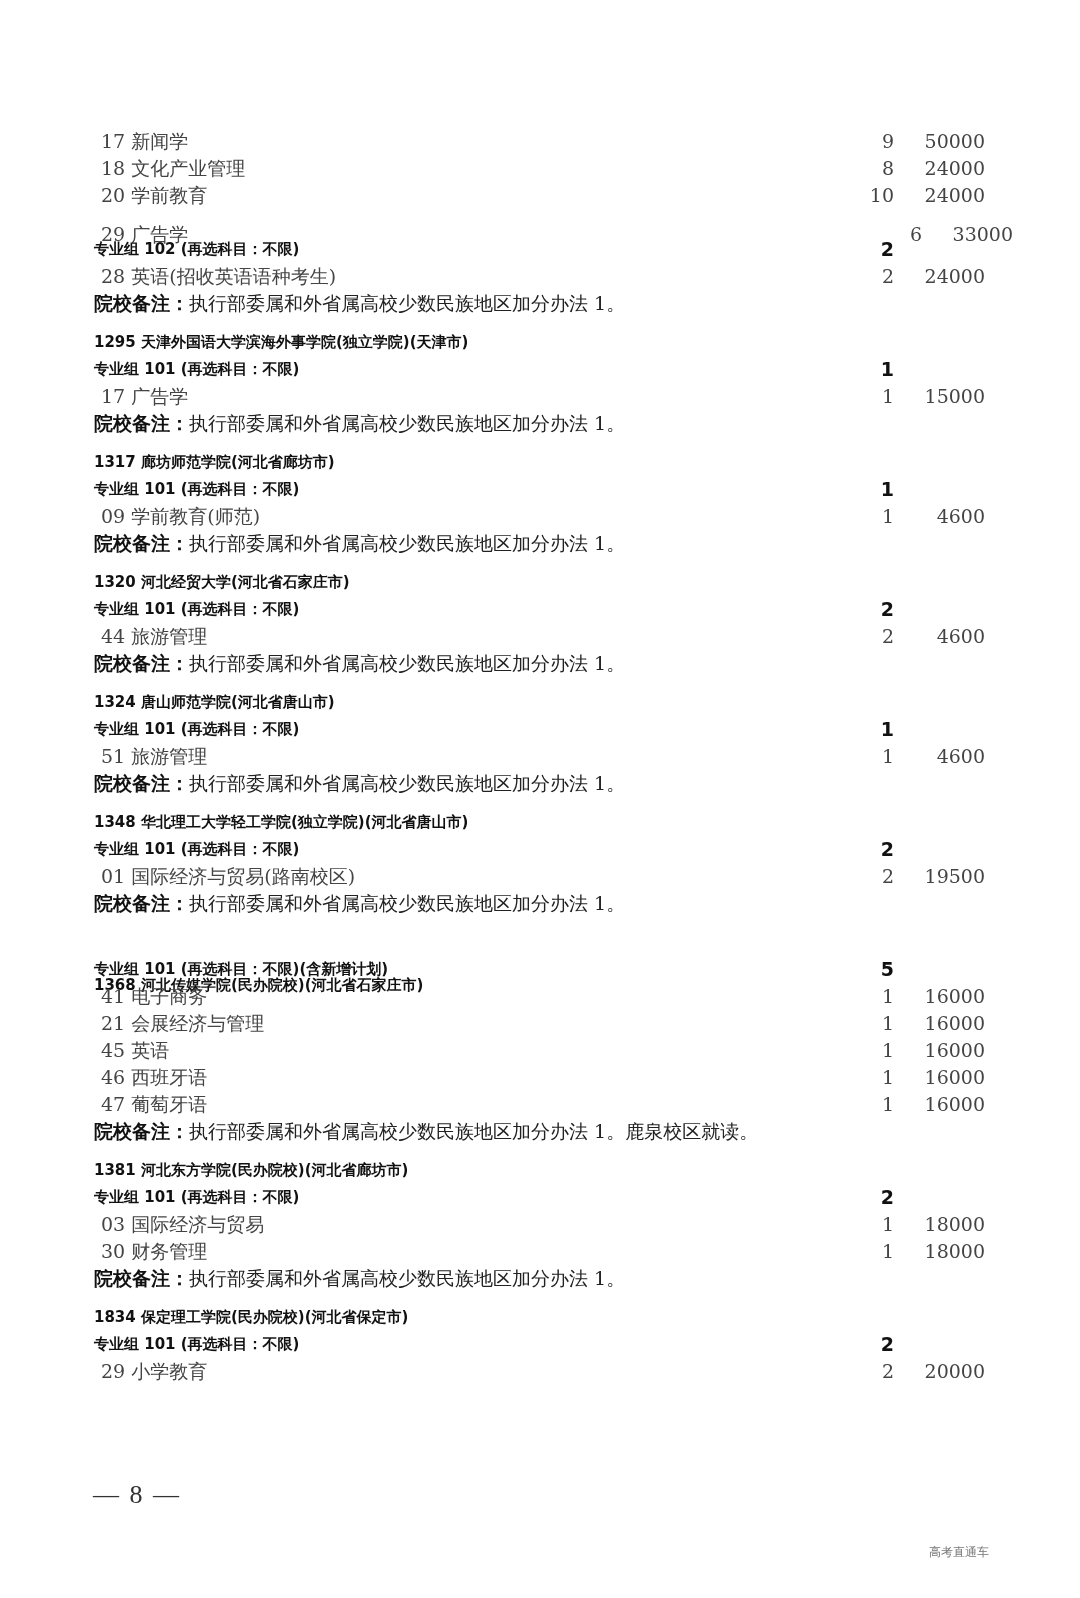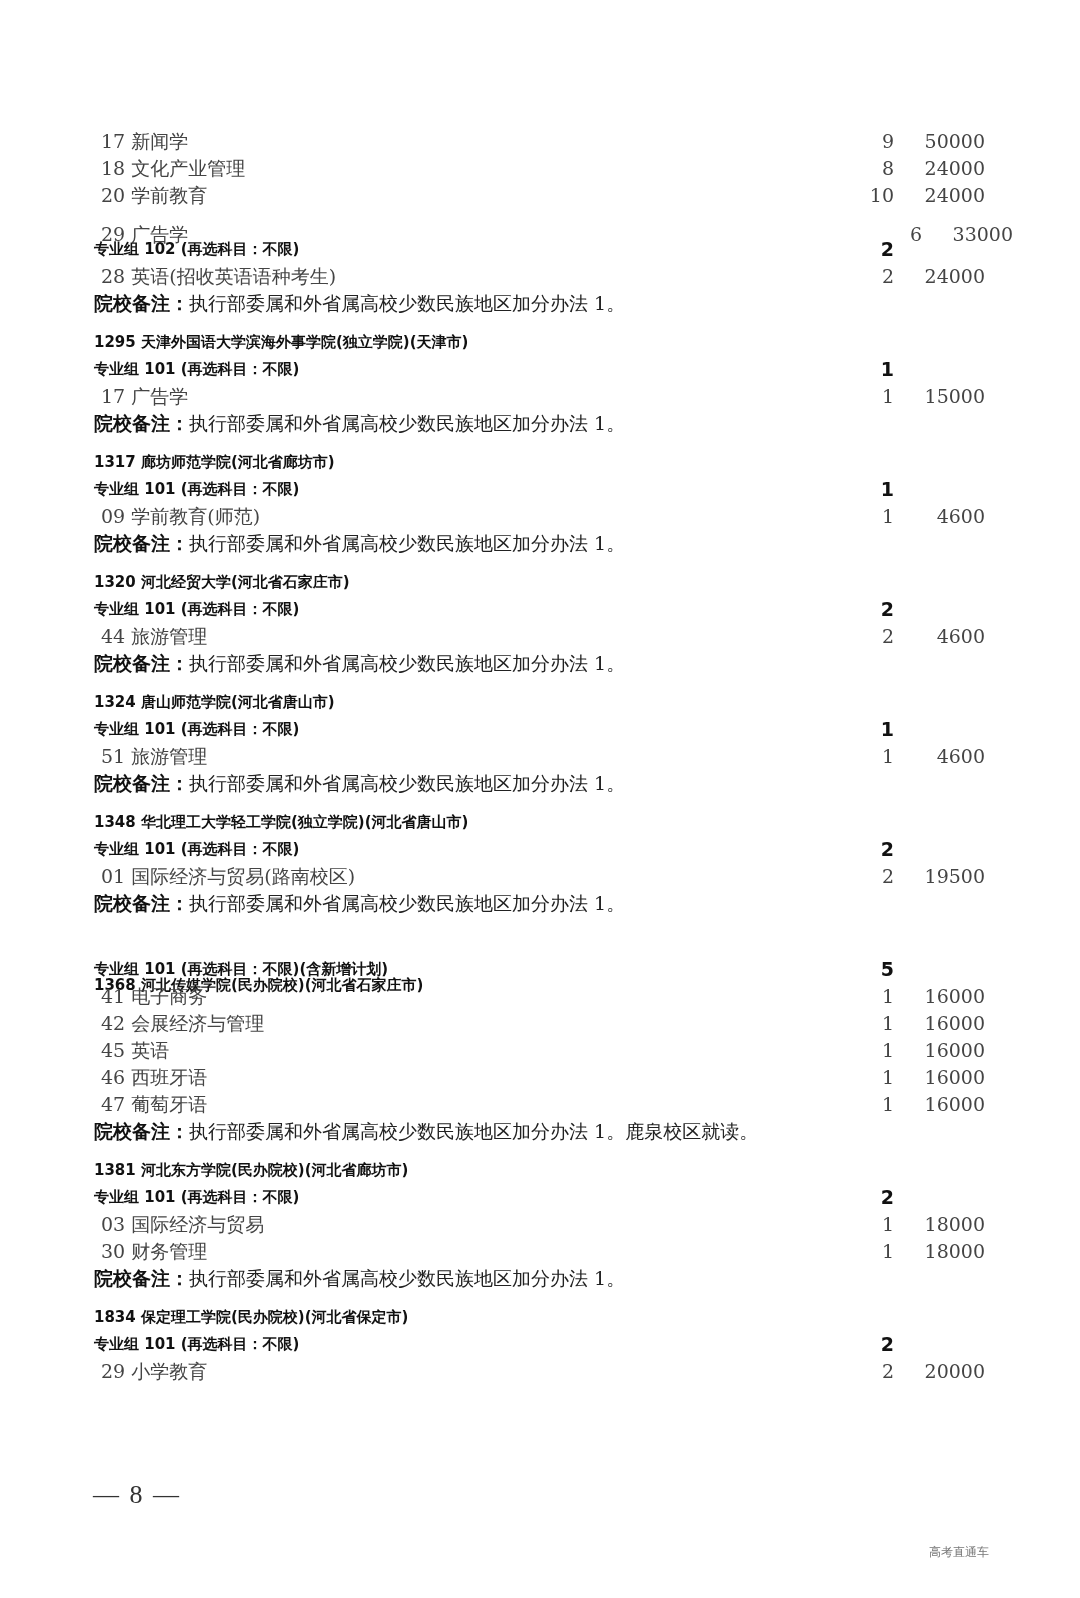--- a/index.html
+++ b/index.html
@@ -150,21 +150,21 @@
       <div class="line bold" style="top: 956px;">
         <span class="label">专业组 101 (再选科目：不限)(含新增计划)</span>
         <span class="count">5</span>
       </div>
       <div class="line major" style="top: 983px;">
         <span class="label">41 电子商务</span>
         <span class="count">1</span>
         <span class="fee">16000</span>
       </div>
       <div class="line major" style="top: 1010px;">
-        <span class="label">42 会展经济与管理</span>
+        <span class="label">21 会展经济与管理</span>
         <span class="count">1</span>
         <span class="fee">16000</span>
       </div>
       <div class="line major" style="top: 1037px;">
         <span class="label">45 英语</span>
         <span class="count">1</span>
         <span class="fee">16000</span>
       </div>
       <div class="line major" style="top: 1064px;">
         <span class="label">46 西班牙语</span>

